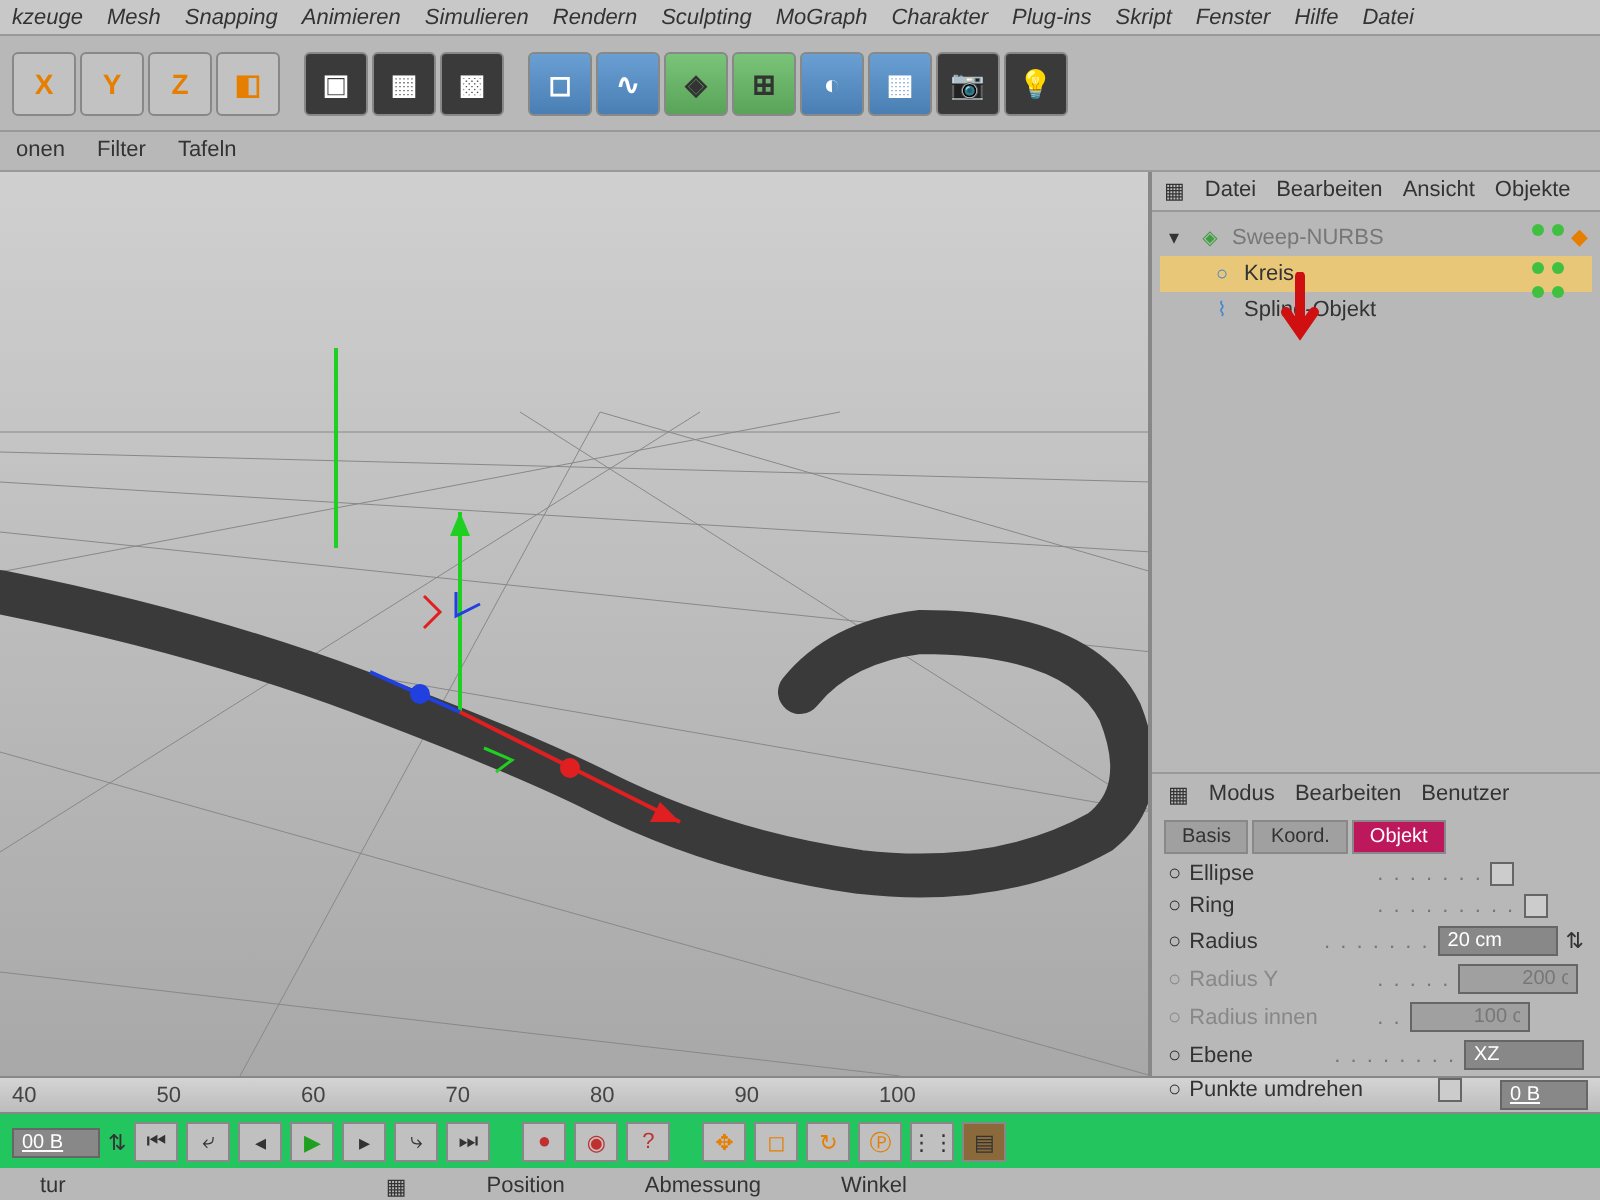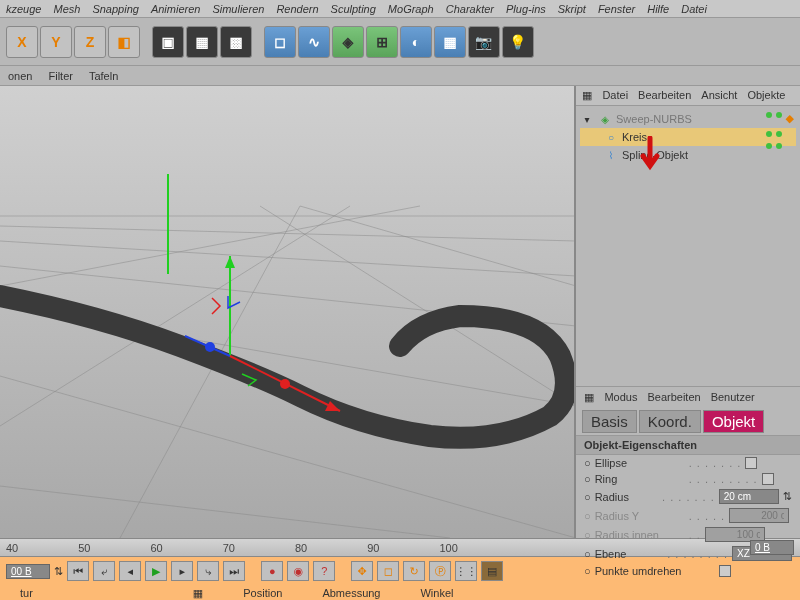--- a/index.html
+++ b/index.html
@@ -9,51 +9,51 @@
 .menubar span { cursor: default; }
 
 .toolbar { display: flex; gap: 4px; padding: 6px; background: #b8b8b8; height: 48px; align-items: center; border-bottom: 1px solid #999; }
 .tool-group { display: flex; gap: 2px; margin-right: 8px; }
 .tool-btn { width: 32px; height: 32px; background: #c2c2c2; border: 1px solid #888; border-radius: 3px; display: flex; align-items: center; justify-content: center; font-weight: bold; font-size: 14px; cursor: pointer; }
 .tool-btn.orange { color: #e67e00; }
 .tool-btn.blue { background: linear-gradient(#6a9fd4, #4a7fb4); color: #fff; }
 .tool-btn.green { background: linear-gradient(#7ac47a, #5aa45a); }
 .tool-btn.dark { background: #3a3a3a; color: #fff; }
 
-.subbar { display: flex; gap: 16px; padding: 3px 8px; background: #b8b8b8; border-bottom: 1px solid #999; height: 20px; align-items: center; }
+.subbar { display: flex; gap: 16px; padding: 3px 8px; background: #b8b8b8; border-bottom: 1px solid #999; height: 20px; align-items: flex-start; }
 
 .main { display: flex; height: 452px; }
 .viewport { flex: 1; background: linear-gradient(#d0d0d0, #a8a8a8); position: relative; border-right: 2px solid #888; overflow: hidden; }
 
 .side-panel { width: 224px; background: #b8b8b8; display: flex; flex-direction: column; }
 .panel-menu { display: flex; gap: 10px; padding: 3px 6px; background: #c0c0c0; border-bottom: 1px solid #999; }
 .panel-menu span { cursor: default; }
 .tree { flex: 1; padding: 4px; background: #b8b8b8; min-height: 280px; position: relative; }
 .tree-row { display: flex; align-items: center; gap: 4px; padding: 2px 0; }
 .tree-row.child { padding-left: 24px; }
 .tree-row.selected { background: #e8c878; }
 .tree-icon { width: 14px; height: 14px; display: inline-flex; align-items: center; justify-content: center; font-size: 10px; }
 .tree-dot { width: 6px; height: 6px; border-radius: 50%; background: #40c040; }
 
 .attr-header { padding: 4px 8px; background: #b8b8b8; border-top: 1px solid #999; display: flex; gap: 10px; }
 .attr-title { padding: 4px 8px; display: flex; align-items: center; gap: 6px; }
 .circle-icon { width: 14px; height: 14px; border: 2px solid #4488cc; border-radius: 50%; }
 .tabs { display: flex; gap: 2px; padding: 2px 6px; }
-.tab { padding: 2px 8px; background: #a0a0a0; border: 1px solid #888; font-size: 15px; cursor: pointer; }
+.tab { padding: 2px 8px; background: #a0a0a0; border: 1px solid #888; font-size: 10px; cursor: pointer; }
 .tab.active { background: #be185d; color: #fff; }
 .sect-title { padding: 3px 8px; background: #a8a8a8; font-weight: bold; border-top: 1px solid #999; border-bottom: 1px solid #999; }
 .prop-row { display: flex; align-items: center; padding: 2px 8px; gap: 4px; height: 20px; }
 .prop-row.disabled { color: #888; }
 .prop-label { width: 90px; }
 .dots { flex: 0 0 auto; letter-spacing: 1px; color: #777; }
 .prop-input { background: #888; color: #fff; border: 1px solid #666; padding: 1px 4px; width: 60px; font-size: 10px; }
 .prop-input.disabled { background: #a0a0a0; color: #777; padding-left: 31px; }
 .checkbox { width: 12px; height: 12px; border: 1px solid #666; background: #ccc; }
 
-.bottom { height: 62px; background: #fdba74; border-top: 1px solid #888; }
+.bottom { height: 46px; background: #22c55e; border-top: 1px solid #888; }
 .ruler { height: 18px; background: linear-gradient(#d4d4d4, #bcbcbc); border-bottom: 1px solid #888; display: flex; align-items: center; font-size: 9px; color: #444; padding: 0 6px; gap: 60px; }
 .timeline { display: flex; align-items: center; gap: 4px; padding: 4px 6px; height: 28px; }
 .tl-input { background: #888; color: #fff; border: 1px solid #666; padding: 1px 4px; width: 44px; font-size: 10px; text-decoration: underline; }
 .tl-btn { width: 22px; height: 20px; background: #c0c0c0; border: 1px solid #888; display: flex; align-items: center; justify-content: center; font-size: 11px; cursor: pointer; }
 .tl-btn.play { color: #20a020; }
 .tl-btn.rec { color: #c03030; }
 .coord-bar { display: flex; gap: 40px; padding: 2px 20px; font-size: 10px; }
 
 .red-arrow { position: absolute; top: 30px; right: 140px; width: 20px; height: 40px; pointer-events: none; }
 svg { display: block; }
@@ -196,21 +196,20 @@
       <span>▦</span>
       <span>Modus</span>
       <span>Bearbeiten</span>
       <span>Benutzer</span>
     </div>
     <div class="tabs">
       <div class="tab">Basis</div>
       <div class="tab">Koord.</div>
       <div class="tab active">Objekt</div>
     </div>
-    <div class="sect-title">Objekt-Eigenschaften</div>
 
     <div class="prop-row">
       <span>○</span>
       <span class="prop-label">Ellipse</span>
       <span class="dots">. . . . . . .</span>
       <span class="checkbox"></span>
     </div>
     <div class="prop-row">
       <span>○</span>
       <span class="prop-label">Ring</span>

